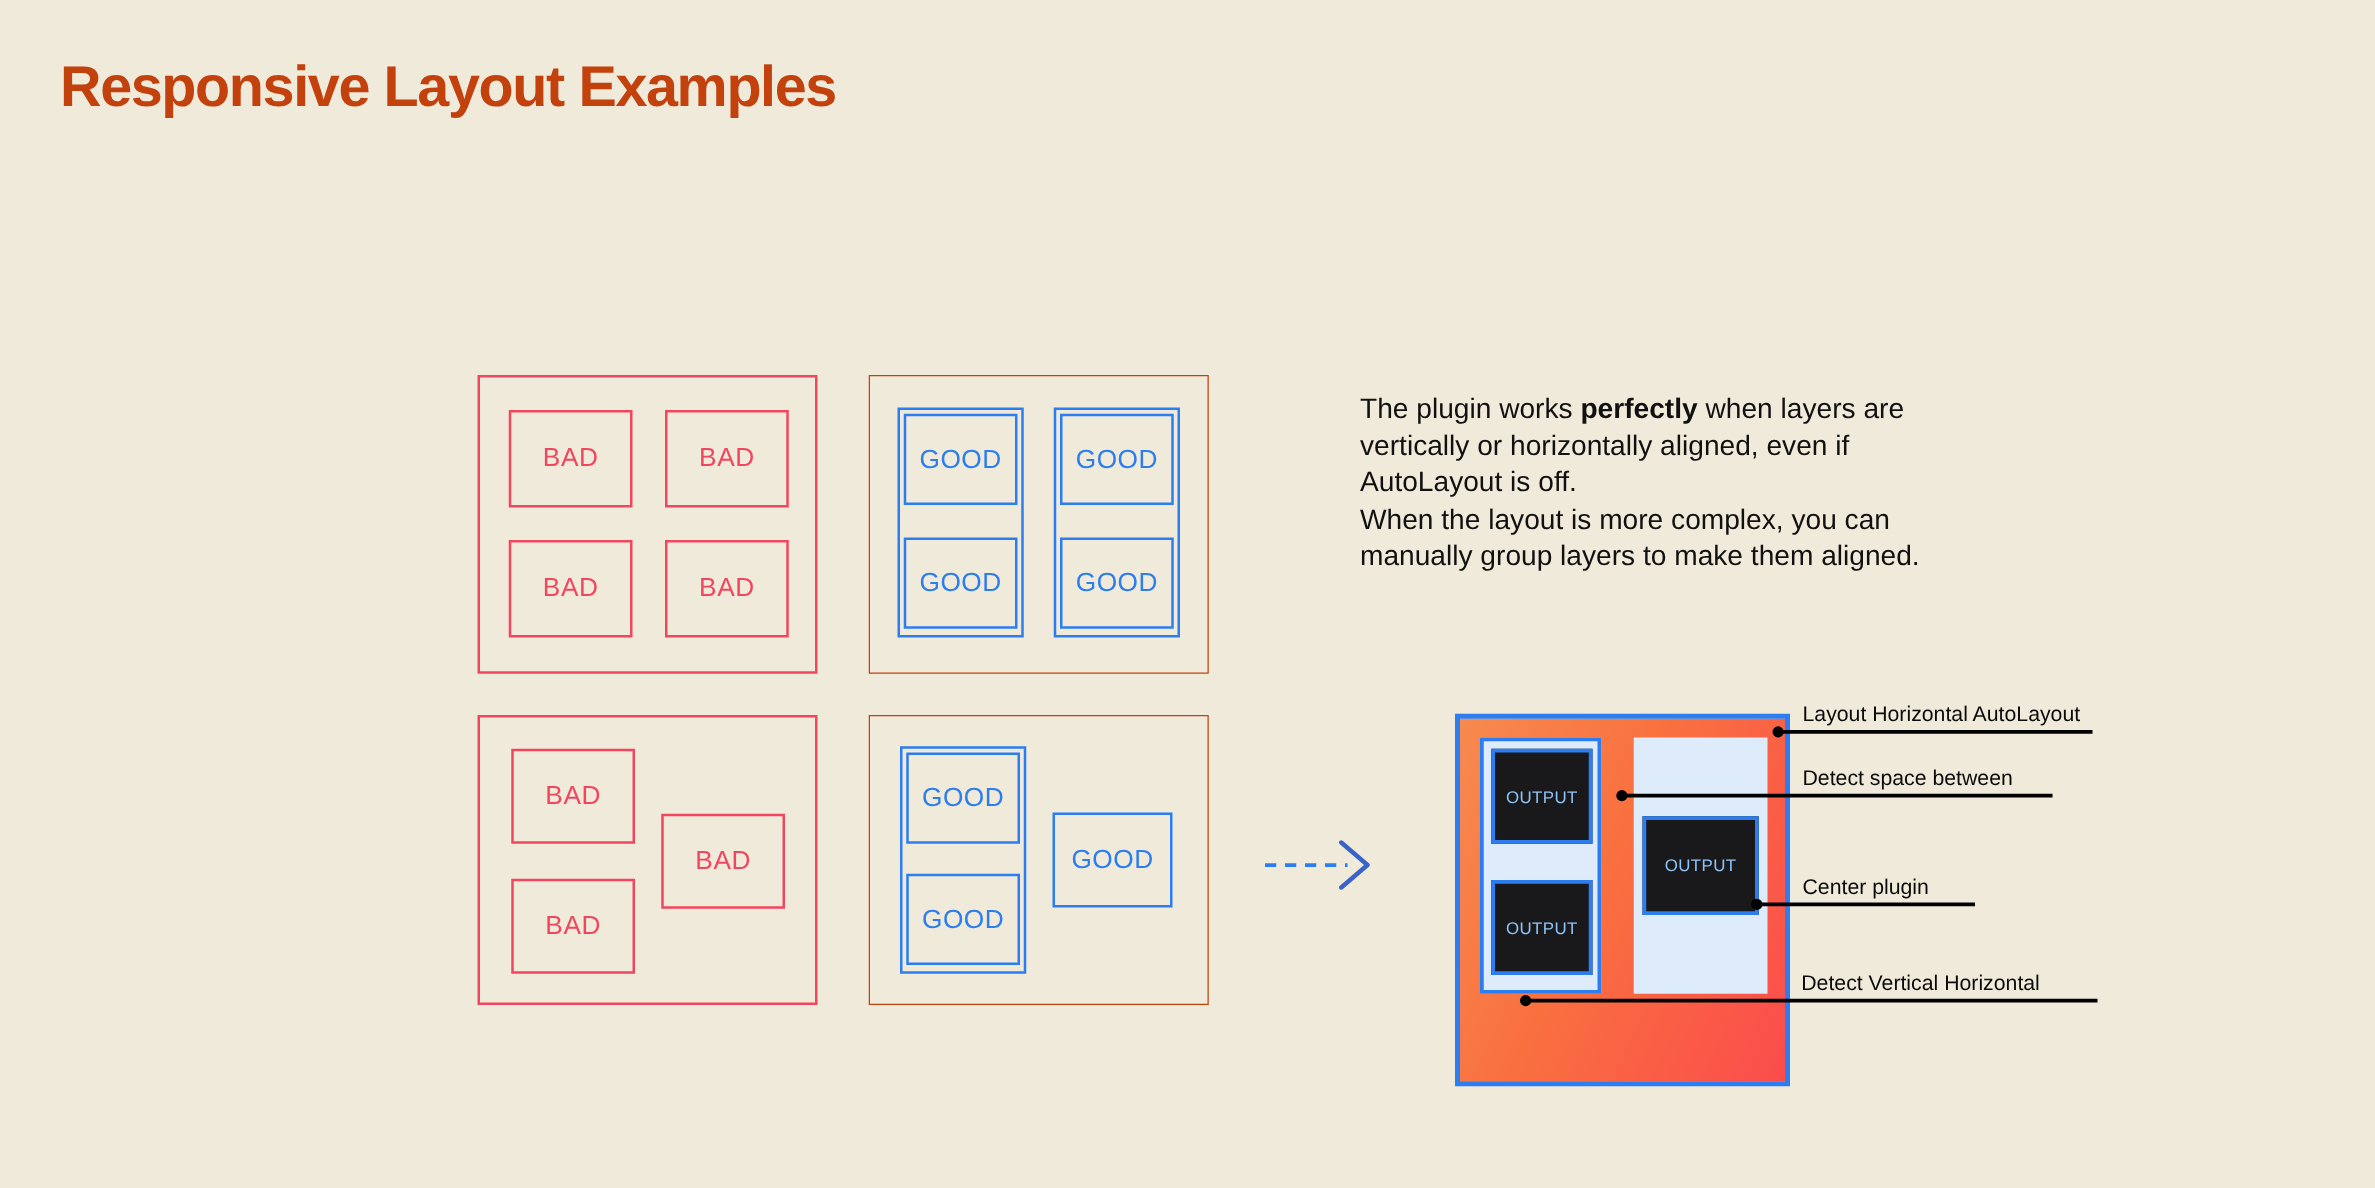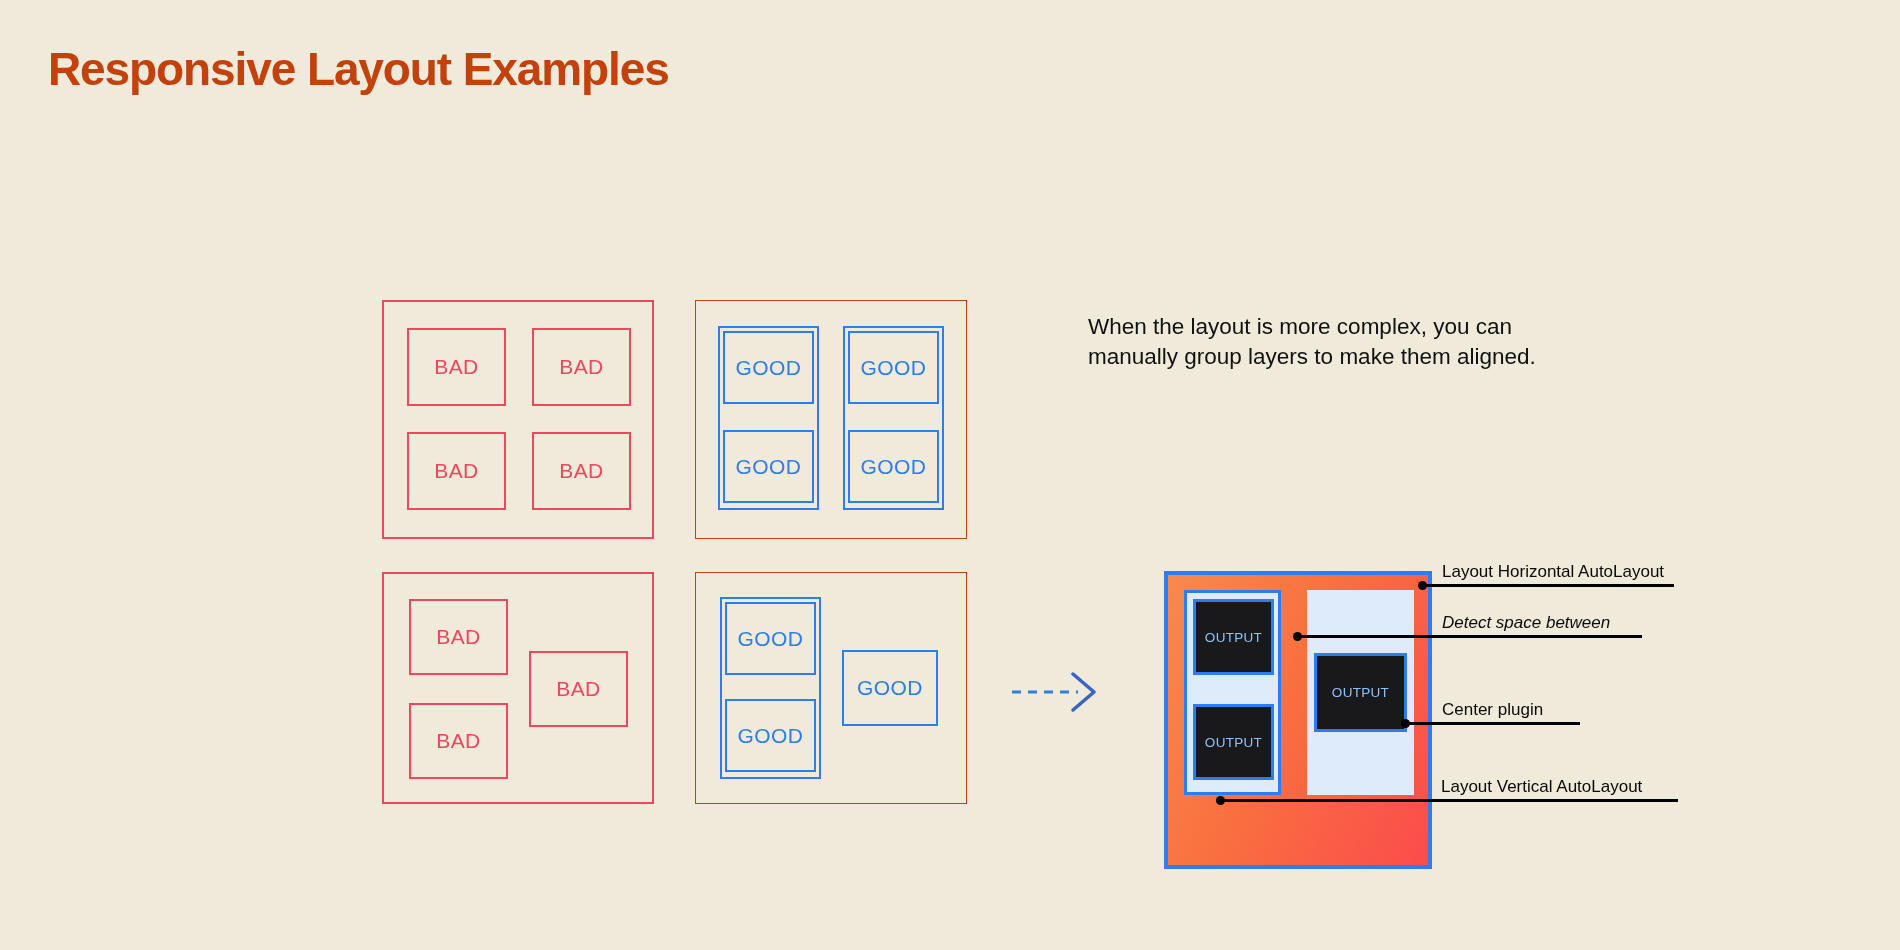--- a/index.html
+++ b/index.html
@@ -233,20 +233,21 @@
       <span>GOOD</span>
     </div>
   </div>
 
   <div class="cell cell-good" style="left:146px; top:77px; width:96px; height:76px;">
     <span>GOOD</span>
   </div>
 </div>
 
 <div id="copy-block">
+  <p><span>The plugin works </span><b>perfectly</b><span> when layers are vertically or horizontally aligned, even if AutoLayout is off.</span></p>
   <p>When the layout is more complex, you can manually group layers to make them aligned.</p>
 </div>
 
 <div id="flow-arrow">
   <svg width="90" height="40" viewBox="0 0 90 40" xmlns="http://www.w3.org/2000/svg">
     <line x1="0" y1="20" x2="66" y2="20" stroke="#2C7DF0" stroke-width="3" stroke-dasharray="9 7"></line>
     <polyline points="61,2 82,20 61,38" fill="none" stroke="#3A63C8" stroke-width="3.5" stroke-linecap="round" stroke-linejoin="round"></polyline>
   </svg>
 </div>
 
@@ -270,26 +271,26 @@
 
 <div class="annotation" style="left:1418px; top:585px; width:275px;">
   <span class="ann-dot"></span>
   <span class="ann-line" style="width:252px;"></span>
   <span class="ann-label" style="left:24px;">Layout Horizontal AutoLayout</span>
 </div>
 
 <div class="annotation" style="left:1293px; top:636px; width:345px;">
   <span class="ann-dot"></span>
   <span class="ann-line" style="width:345px;"></span>
-  <span class="ann-label" style="left:149px;font-style:italic;">Detect space between</span>
+  <span class="ann-label" style="left:149px;">Detect space between</span>
 </div>
 
 <div class="annotation" style="left:1401px; top:723px; width:175px;">
   <span class="ann-dot"></span>
   <span class="ann-line" style="width:175px;"></span>
   <span class="ann-label" style="left:41px;">Center plugin</span>
 </div>
 
 <div class="annotation" style="left:1216px; top:800px; width:458px;">
   <span class="ann-dot"></span>
   <span class="ann-line" style="width:458px;"></span>
-  <span class="ann-label" style="left:225px;">Layout Vertical AutoLayout</span>
+  <span class="ann-label" style="left:225px;">Detect Vertical Horizontal</span>
 </div>
 
 </body></html>

